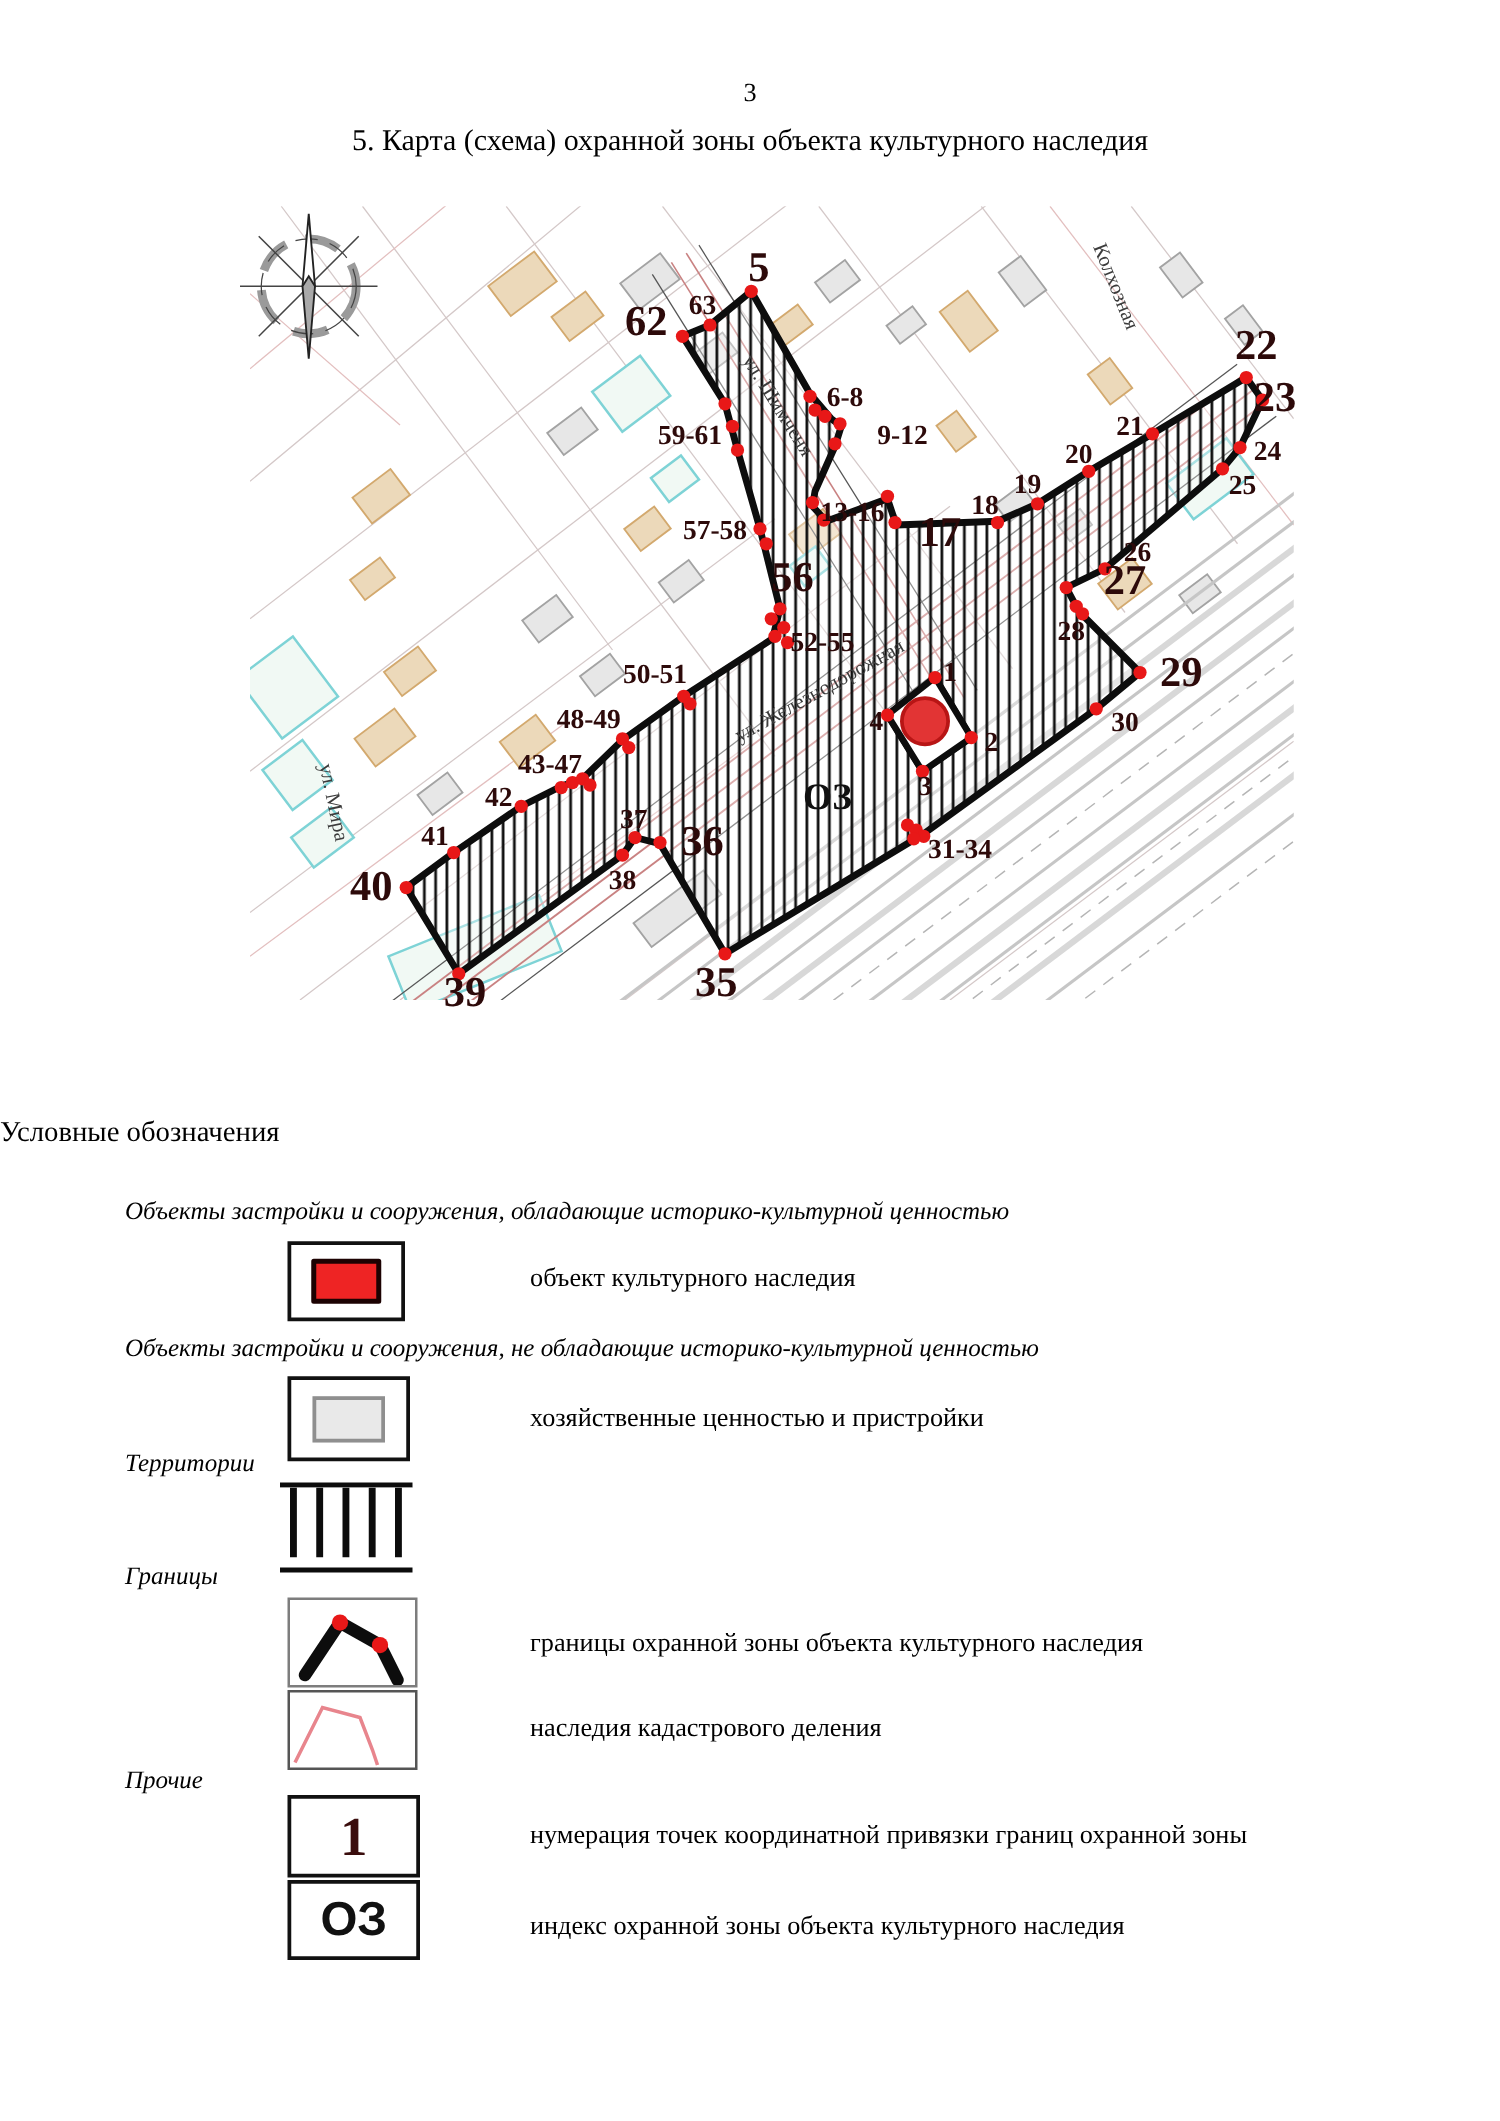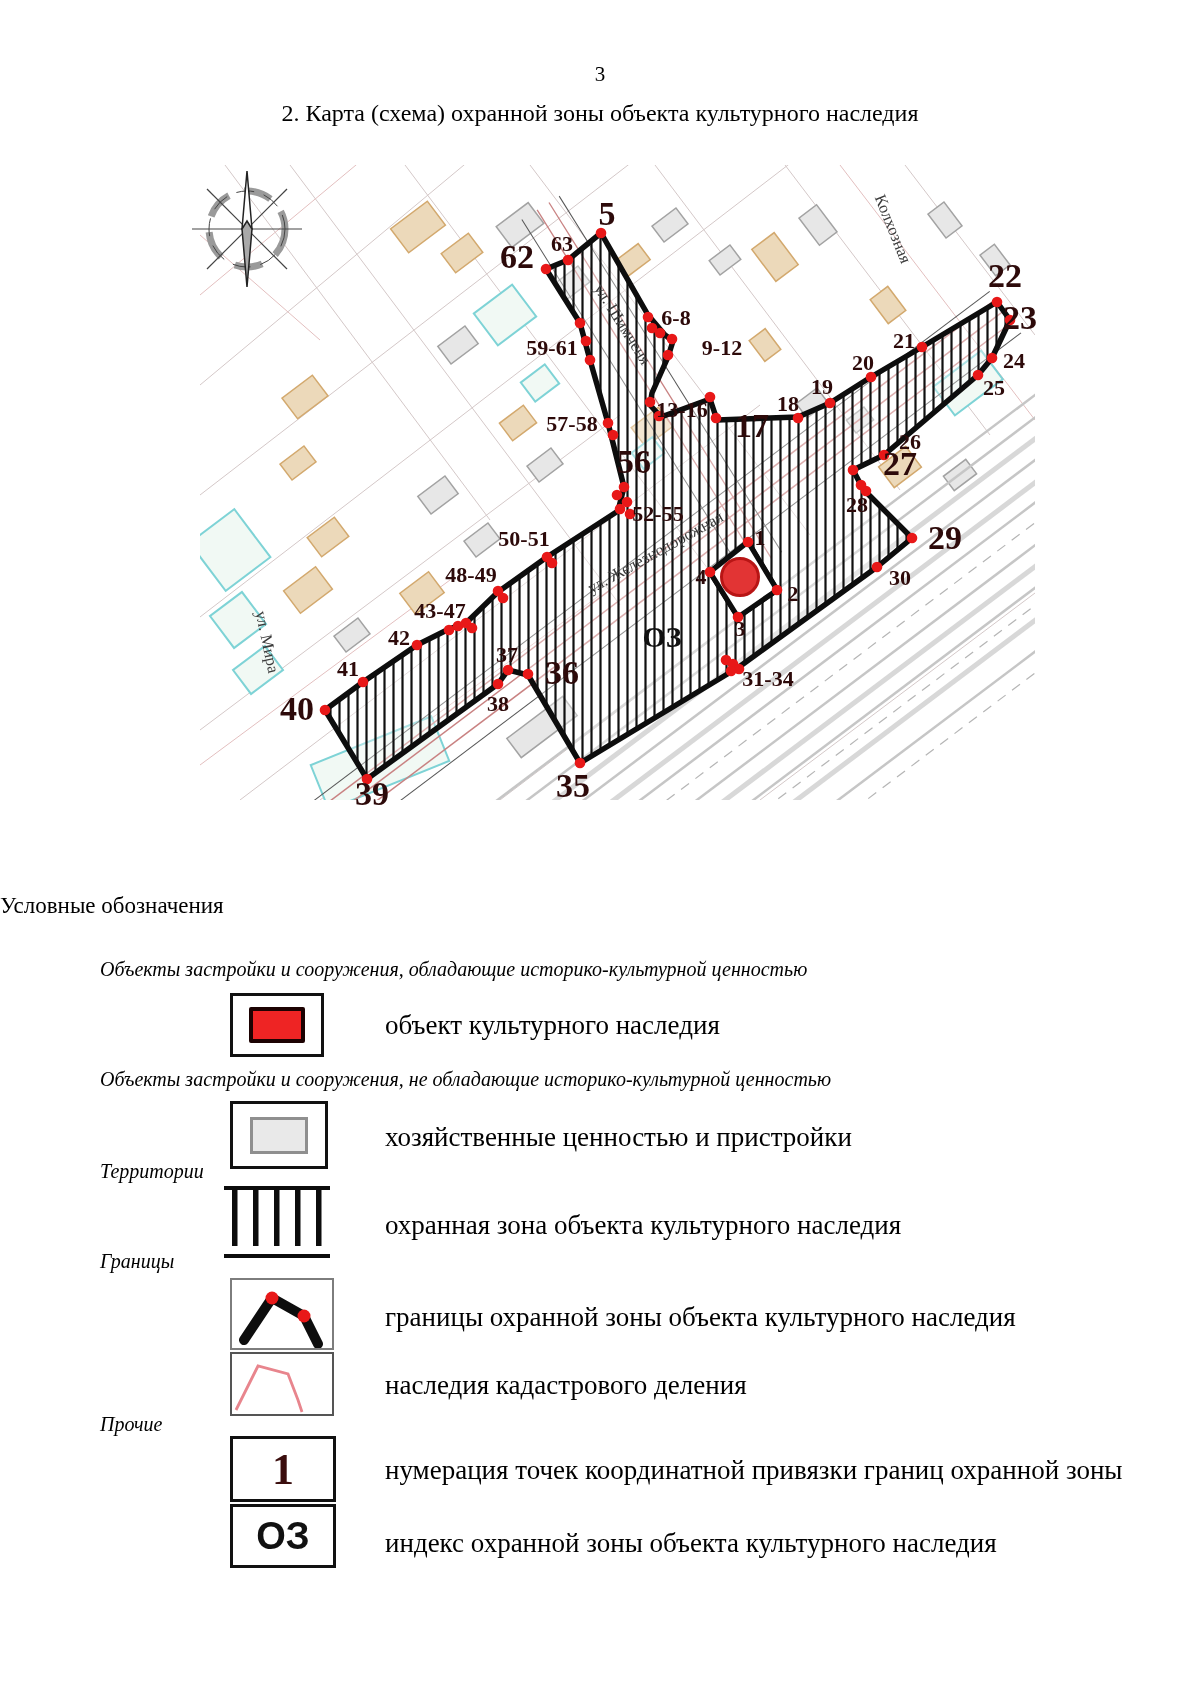--- a/index.html
+++ b/index.html
@@ -4,42 +4,42 @@
 <style>
   html,body{margin:0;padding:0;background:#fff;}
   .page{position:relative;width:1200px;height:1697px;background:#fff;overflow:hidden;
         font-family:"Liberation Serif","DejaVu Serif",serif;color:#000;}
   .page-number{position:absolute;top:62px;left:0;width:100%;text-align:center;font-size:21px;}
   .doc-title{position:absolute;top:100px;left:0;width:100%;text-align:center;font-size:24px;}
   #map{position:absolute;left:200px;top:165px;width:835px;height:635px;overflow:visible;}
   .legend-title{position:absolute;top:893px;left:0;width:100%;text-align:left;font-size:23px;}
   .lg-header{position:absolute;left:100px;width:1000px;text-align:left;font-style:italic;font-size:20px;}
   .lg-h1{top:958px}.lg-h2{top:1068px}.lg-h3{top:1160px}.lg-h4{top:1250px}.lg-h5{top:1413px}
-  .lg-label{position:absolute;left:385px;font-size:27px;}
+  .lg-label{position:absolute;left:424px;font-size:21px;}
   .lb1{top:1010px}.lb2{top:1122px}.lb3{top:1210px}.lb4{top:1302px}.lb5{top:1370px}.lb6{top:1455px}.lb7{top:1528px}
   .sym{position:absolute;left:230px;background:#fff;}
   .sym-box1{top:993px;width:88px;height:58px;border:3px solid #111;display:flex;align-items:center;justify-content:center;}
   .sym-box1 .red-rect{width:48px;height:28px;background:#ee2424;border:4px solid #1c0202;border-radius:2px;}
   .sym-box2{top:1101px;width:92px;height:62px;border:3px solid #111;display:flex;align-items:center;justify-content:center;}
   .sym-box2 .gray-rect{width:52px;height:31px;background:#e9e9e9;border:3px solid #8f8f8f;}
   .sym-box3{top:1186px;left:224px;width:106px;height:64px;border-top:4px solid #0c0c0c;border-bottom:4px solid #0c0c0c;}
   .sym-box4{top:1278px;width:100px;height:68px;border:2px solid #7d7d7d;}
   .sym-box5{top:1352px;width:100px;height:60px;border:2px solid #555;}
   .sym-box6{top:1436px;width:100px;height:60px;border:3px solid #111;display:flex;align-items:center;justify-content:center;
             font-weight:bold;font-size:44px;color:#3a0d0d;}
   .sym-box7{top:1504px;width:100px;height:58px;border:3px solid #111;display:flex;align-items:center;justify-content:center;
             font-weight:bold;font-size:38px;color:#111;font-family:"Liberation Sans",sans-serif;}
 </style>
 </head>
 <body>
 
 <div class="page">
 
   <div class="page-number">3</div>
-  <div class="doc-title">2. Карта (схема) охранной зоны объекта культурного наследия</div>
+  <div class="doc-title">5. Карта (схема) охранной зоны объекта культурного наследия</div>
 
   <svg id="map" viewBox="0 0 835 635" xmlns="http://www.w3.org/2000/svg">
     <defs>
       <clipPath id="mapclip">
           <rect x="0" y="0" width="835" height="635"></rect>
         </clipPath>
       <pattern id="hatch" width="9" height="10" patternUnits="userSpaceOnUse">
         <rect width="9" height="10" fill="rgba(255,255,255,0.35)"></rect>
         <rect x="3.4" width="2.2" height="10" fill="#101010"></rect>
       </pattern>
@@ -319,21 +319,20 @@
       <rect width="106" height="56" fill="#fff"></rect>
       <g fill="#0c0c0c">
         <rect x="8" width="5.5" height="56"></rect>
           <rect x="29" width="5.5" height="56"></rect>
         <rect x="50" width="5.5" height="56"></rect>
           <rect x="71" width="5.5" height="56"></rect>
         <rect x="92" width="5.5" height="56"></rect>
       </g>
     </svg>
   </div>
-  <div class="lg-label lb3">охранная зона объекта культурного наследия</div>
 
   <div class="lg-header lg-h4">Границы</div>
   <div class="sym sym-box4">
     <svg width="100" height="68" viewBox="0 0 100 68">
       <polyline points="12,60 40,18 72,36 86,64" fill="none" stroke="#0d0d0d" stroke-width="10" stroke-linejoin="round" stroke-linecap="round"></polyline>
       <circle cx="40" cy="18" r="6.5" fill="#e81818"></circle>
         <circle cx="72" cy="36" r="6.5" fill="#e81818"></circle>
     </svg>
   </div>
   <div class="lg-label lb4">границы охранной зоны объекта культурного наследия</div>

